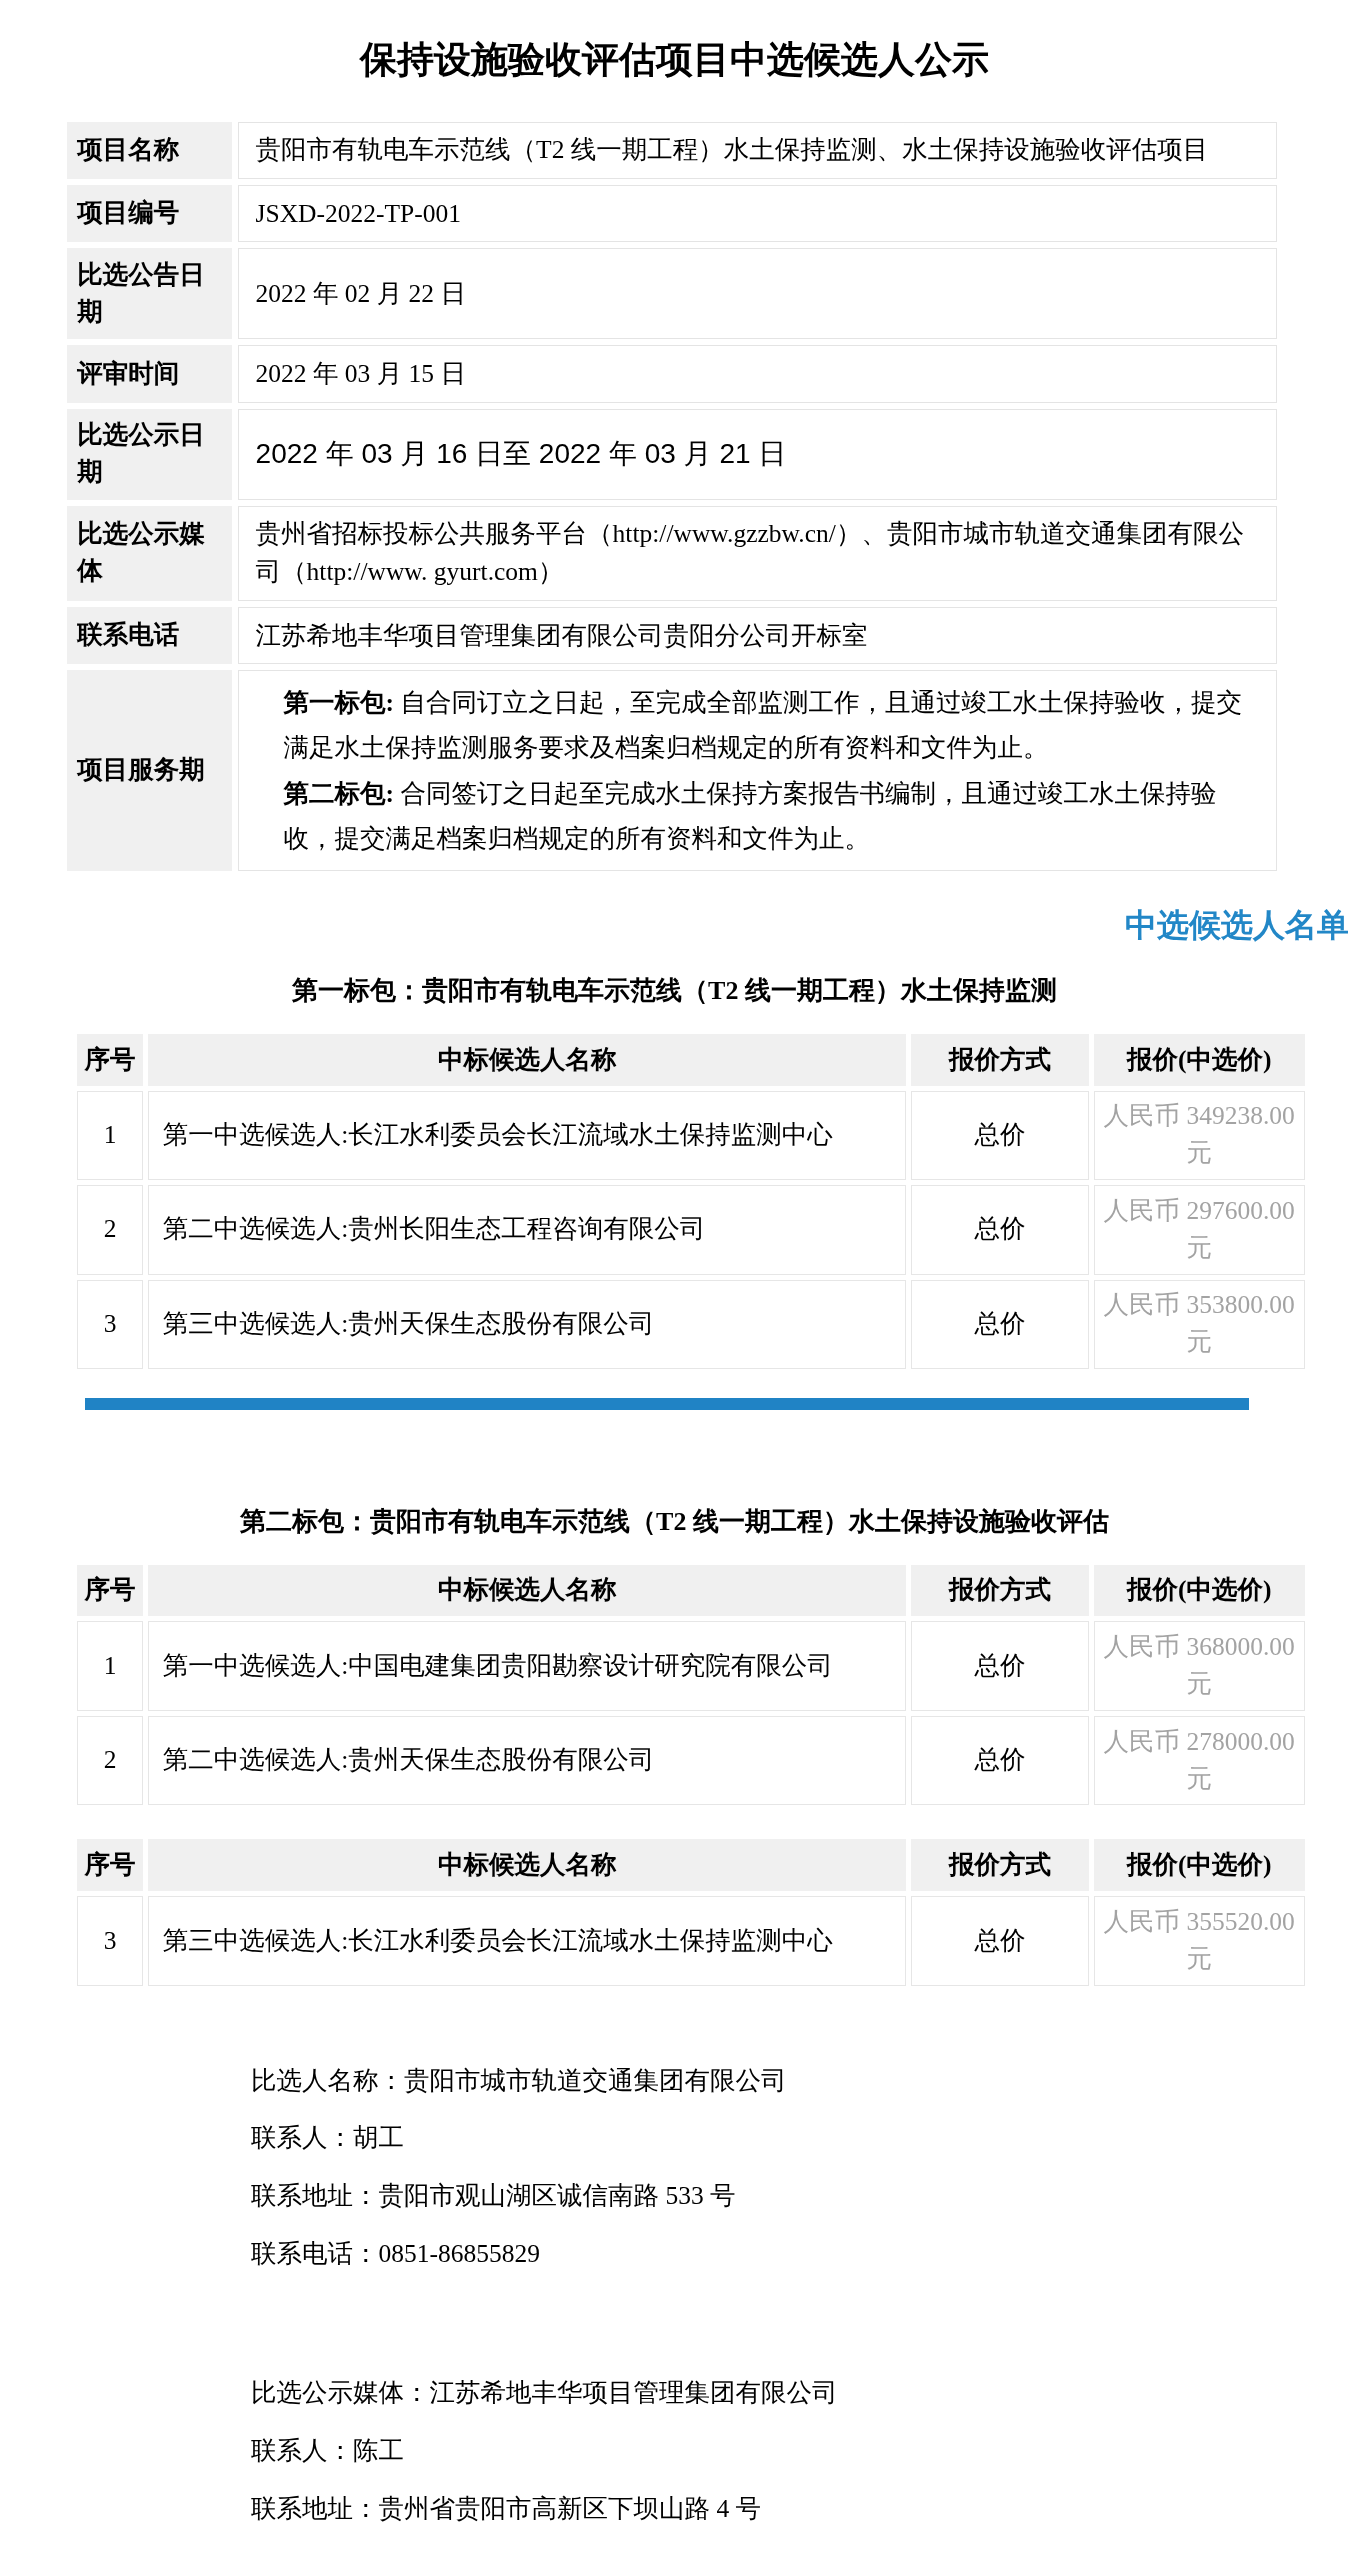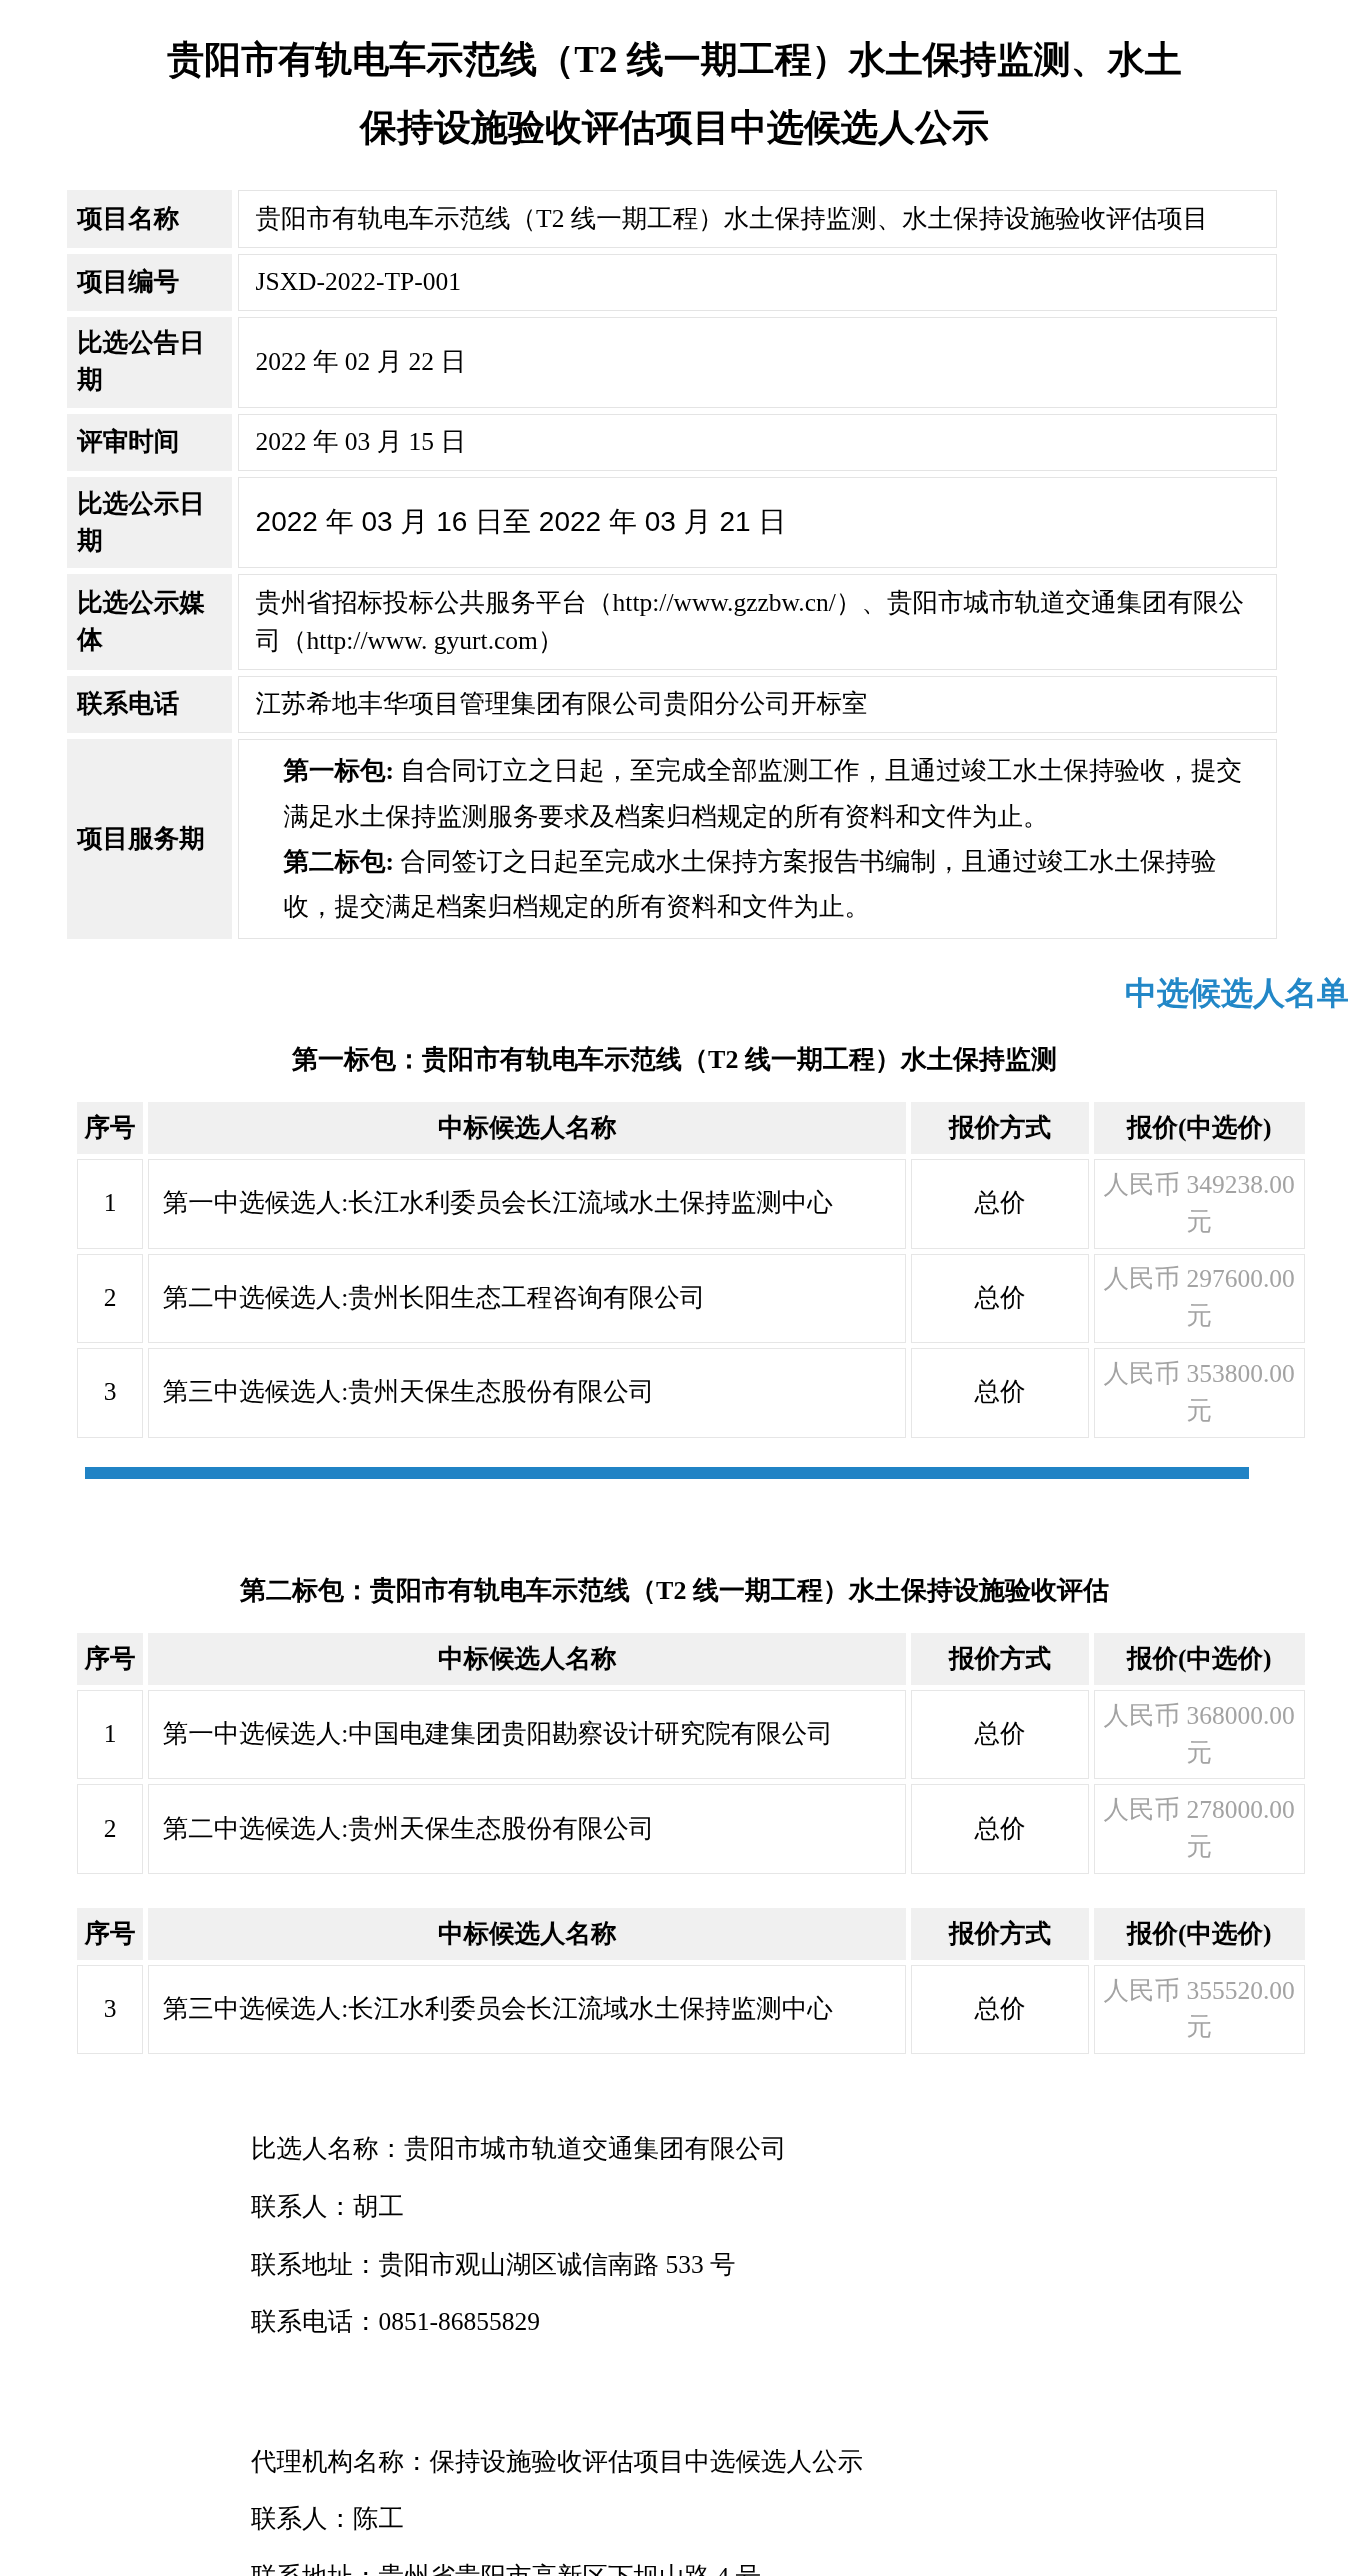--- a/index.html
+++ b/index.html
@@ -75,21 +75,20 @@
     margin-left:251px;font-size:25.5px;line-height:2.26;
   }
   .contact-block.first{margin-top:61px;}
   .contact-block.second{margin-top:82px;}
   .contact-block div{white-space:pre-wrap;}
 </style>
 </head>
 <body>
 
 <h1 class="title">
-  <span>贵阳市有轨电车示范线（T2 线一期工程）水土保持监测、水土</span>
   <span>保持设施验收评估项目中选候选人公示</span>
 </h1>
 
 <table class="info">
   <tbody id="info-tbody">
       <tr>
         <td class="lab">项目名称</td>
         <td class="val">贵阳市有轨电车示范线（T2 线一期工程）水土保持监测、水土保持设施验收评估项目</td>
       </tr>
       <tr>
@@ -208,18 +207,18 @@
   </div>
 
 <div id="contacts">
     <div class="contact-block first">
       <div>比选人名称：贵阳市城市轨道交通集团有限公司</div>
       <div>联系人：胡工</div>
       <div>联系地址：贵阳市观山湖区诚信南路 533 号</div>
       <div>联系电话：0851-86855829</div>
     </div>
     <div class="contact-block second">
-      <div>代理机构名称：保持设施验收评估项目中选候选人公示</div>
+      <div>比选公示媒体：江苏希地丰华项目管理集团有限公司</div>
       <div>联系人：陈工</div>
       <div>联系地址：贵州省贵阳市高新区下坝山路 4 号</div>
     </div>
   </div>
 
 
 </body></html>

